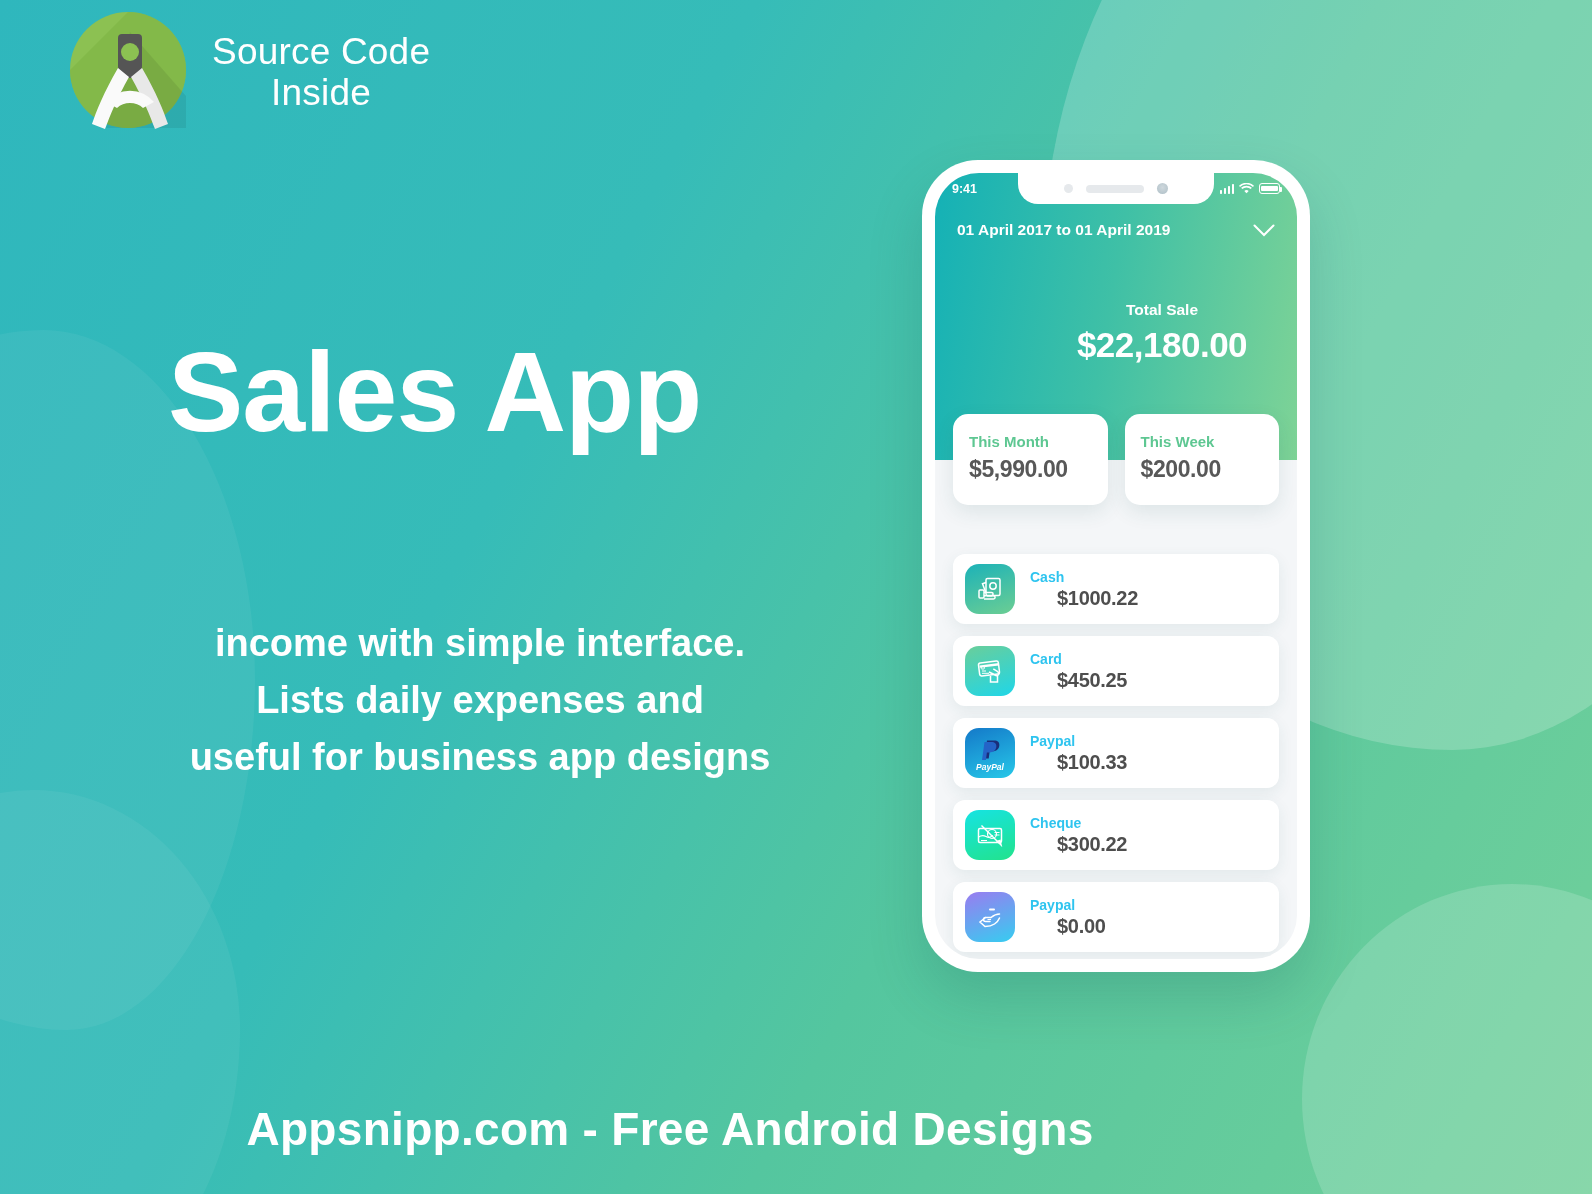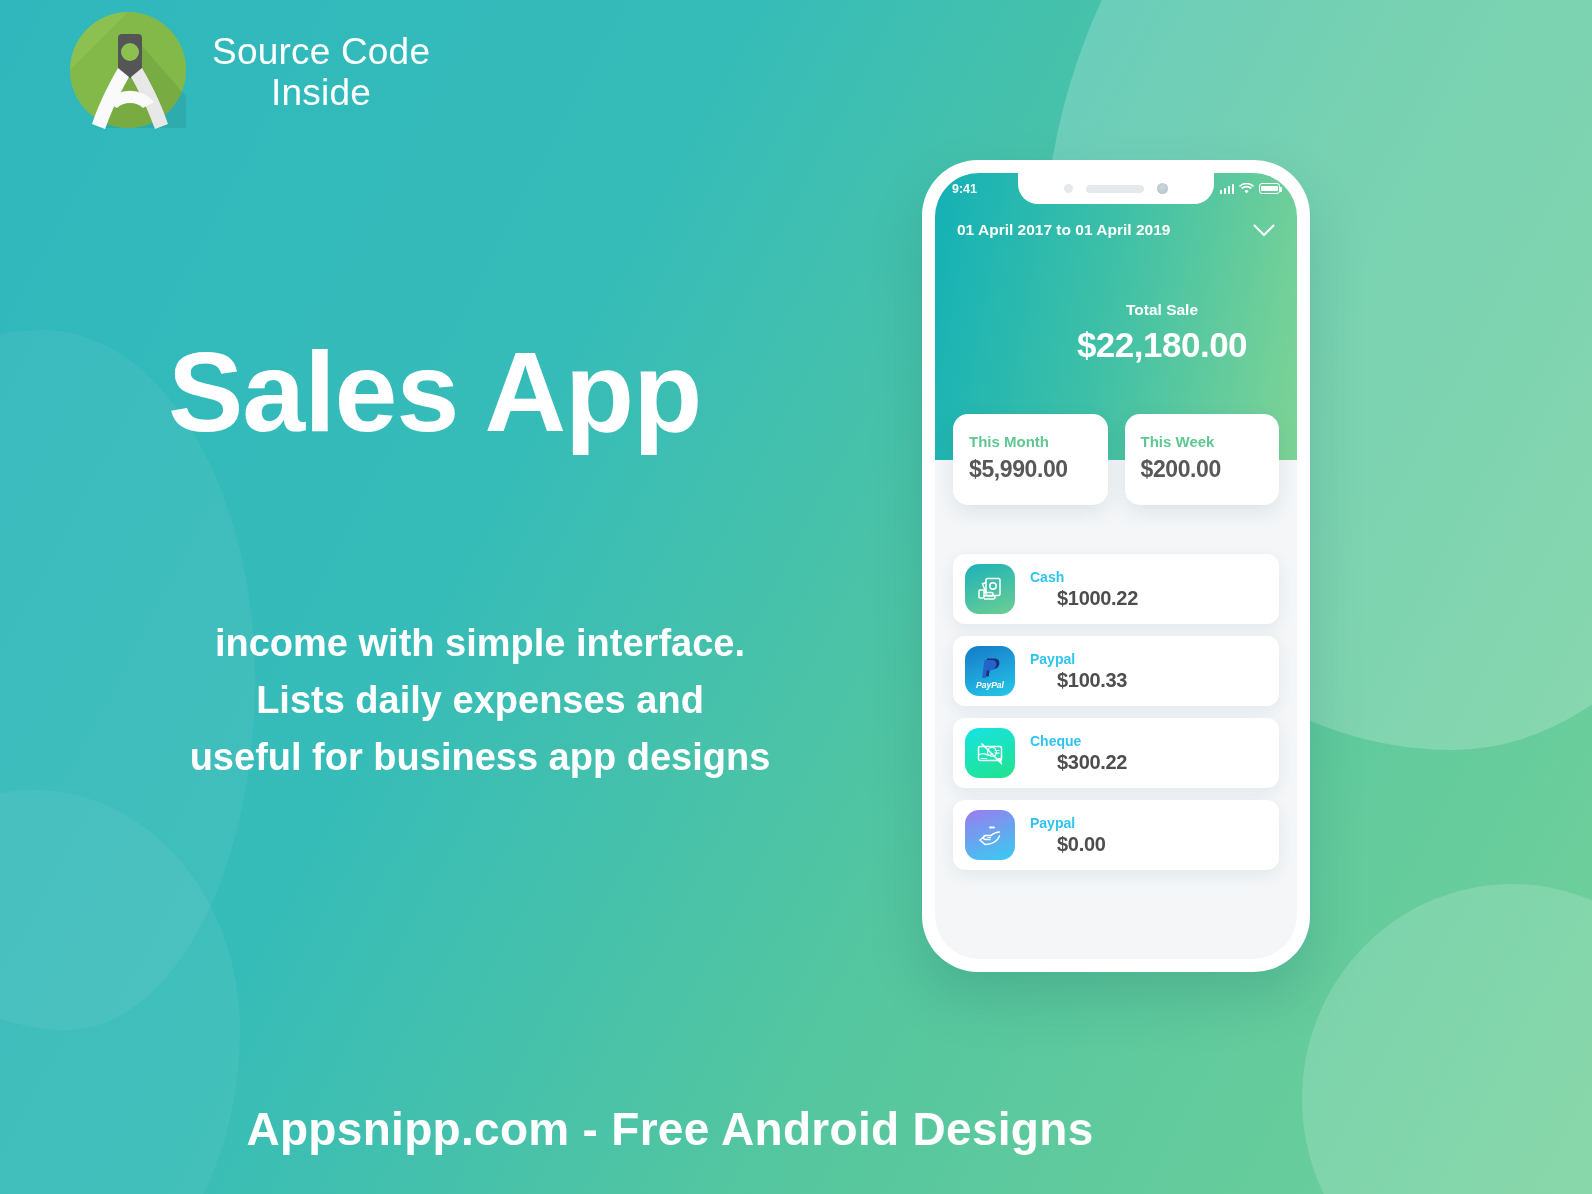--- a/index.html
+++ b/index.html
@@ -204,20 +204,36 @@
             <path d="M9 18.5h7.5a1.6 1.6 0 0 1 0 3.2H12"></path>
             <path d="M9 21.7h9.5a1.6 1.6 0 0 1 0 3.2H9"></path>
           </svg>
         </div>
         <div>
           <div class="row-name" id="nm0" style="color: rgb(46, 196, 239);">Cash</div>
           <div class="row-amt">$1000.22</div>
         </div>
       </div>
 
+      <div class="row">
+        <div class="row-icon" id="ic1" style="background: linear-gradient(160deg, rgb(106, 206, 154), rgb(31, 214, 232));">
+          <svg width="30" height="30" viewBox="0 0 30 30" fill="none" stroke="#fff" stroke-width="1.5">
+            <rect x="4" y="6" width="20" height="13" rx="2" transform="rotate(-7 14 12.5)"></rect>
+            <path d="M4.6 10.6 24 8.2" stroke-width="2.4"></path>
+            <path d="M7 15h4M7 17.3h7" stroke-width="1"></path>
+            <rect x="6.3" y="10.6" width="3" height="2.4" rx=".5" stroke-width="1"></rect>
+            <path d="M14 16c2.5 1.2 4.5 2.2 6 3.2 1.6 1 3 .4 3.6-.8.6-1.3-.2-2.4-1.3-3.1l-4-2.5"></path>
+            <path d="M15.5 20v6h7v-6"></path>
+          </svg>
+        </div>
+        <div>
+          <div class="row-name" id="nm1" style="color: rgb(46, 196, 239);">Card</div>
+          <div class="row-amt">$450.25</div>
+        </div>
+      </div>
 
       <div class="row">
         <div class="row-icon" id="ic2" style="background: linear-gradient(160deg, rgb(20, 121, 201), rgb(39, 200, 232));">
           <svg width="26" height="26" viewBox="0 0 26 26" style="margin-bottom:7px">
             <path d="M7.5 21.5 10 3.5h7.2c3.4 0 5.6 1.9 5.1 5.2-.5 3.6-3.3 5.6-7 5.6h-2.6l-1 7.2z" fill="#1a2e7a"></path>
             <path d="M5 23 7.5 5h6.9c3.3 0 5.4 1.8 4.9 5-.5 3.5-3.2 5.4-6.8 5.4H9.9L8.9 23z" fill="#2463c7"></path>
           </svg>
           <span class="pp-word">PayPal</span>
         </div>
         <div>

